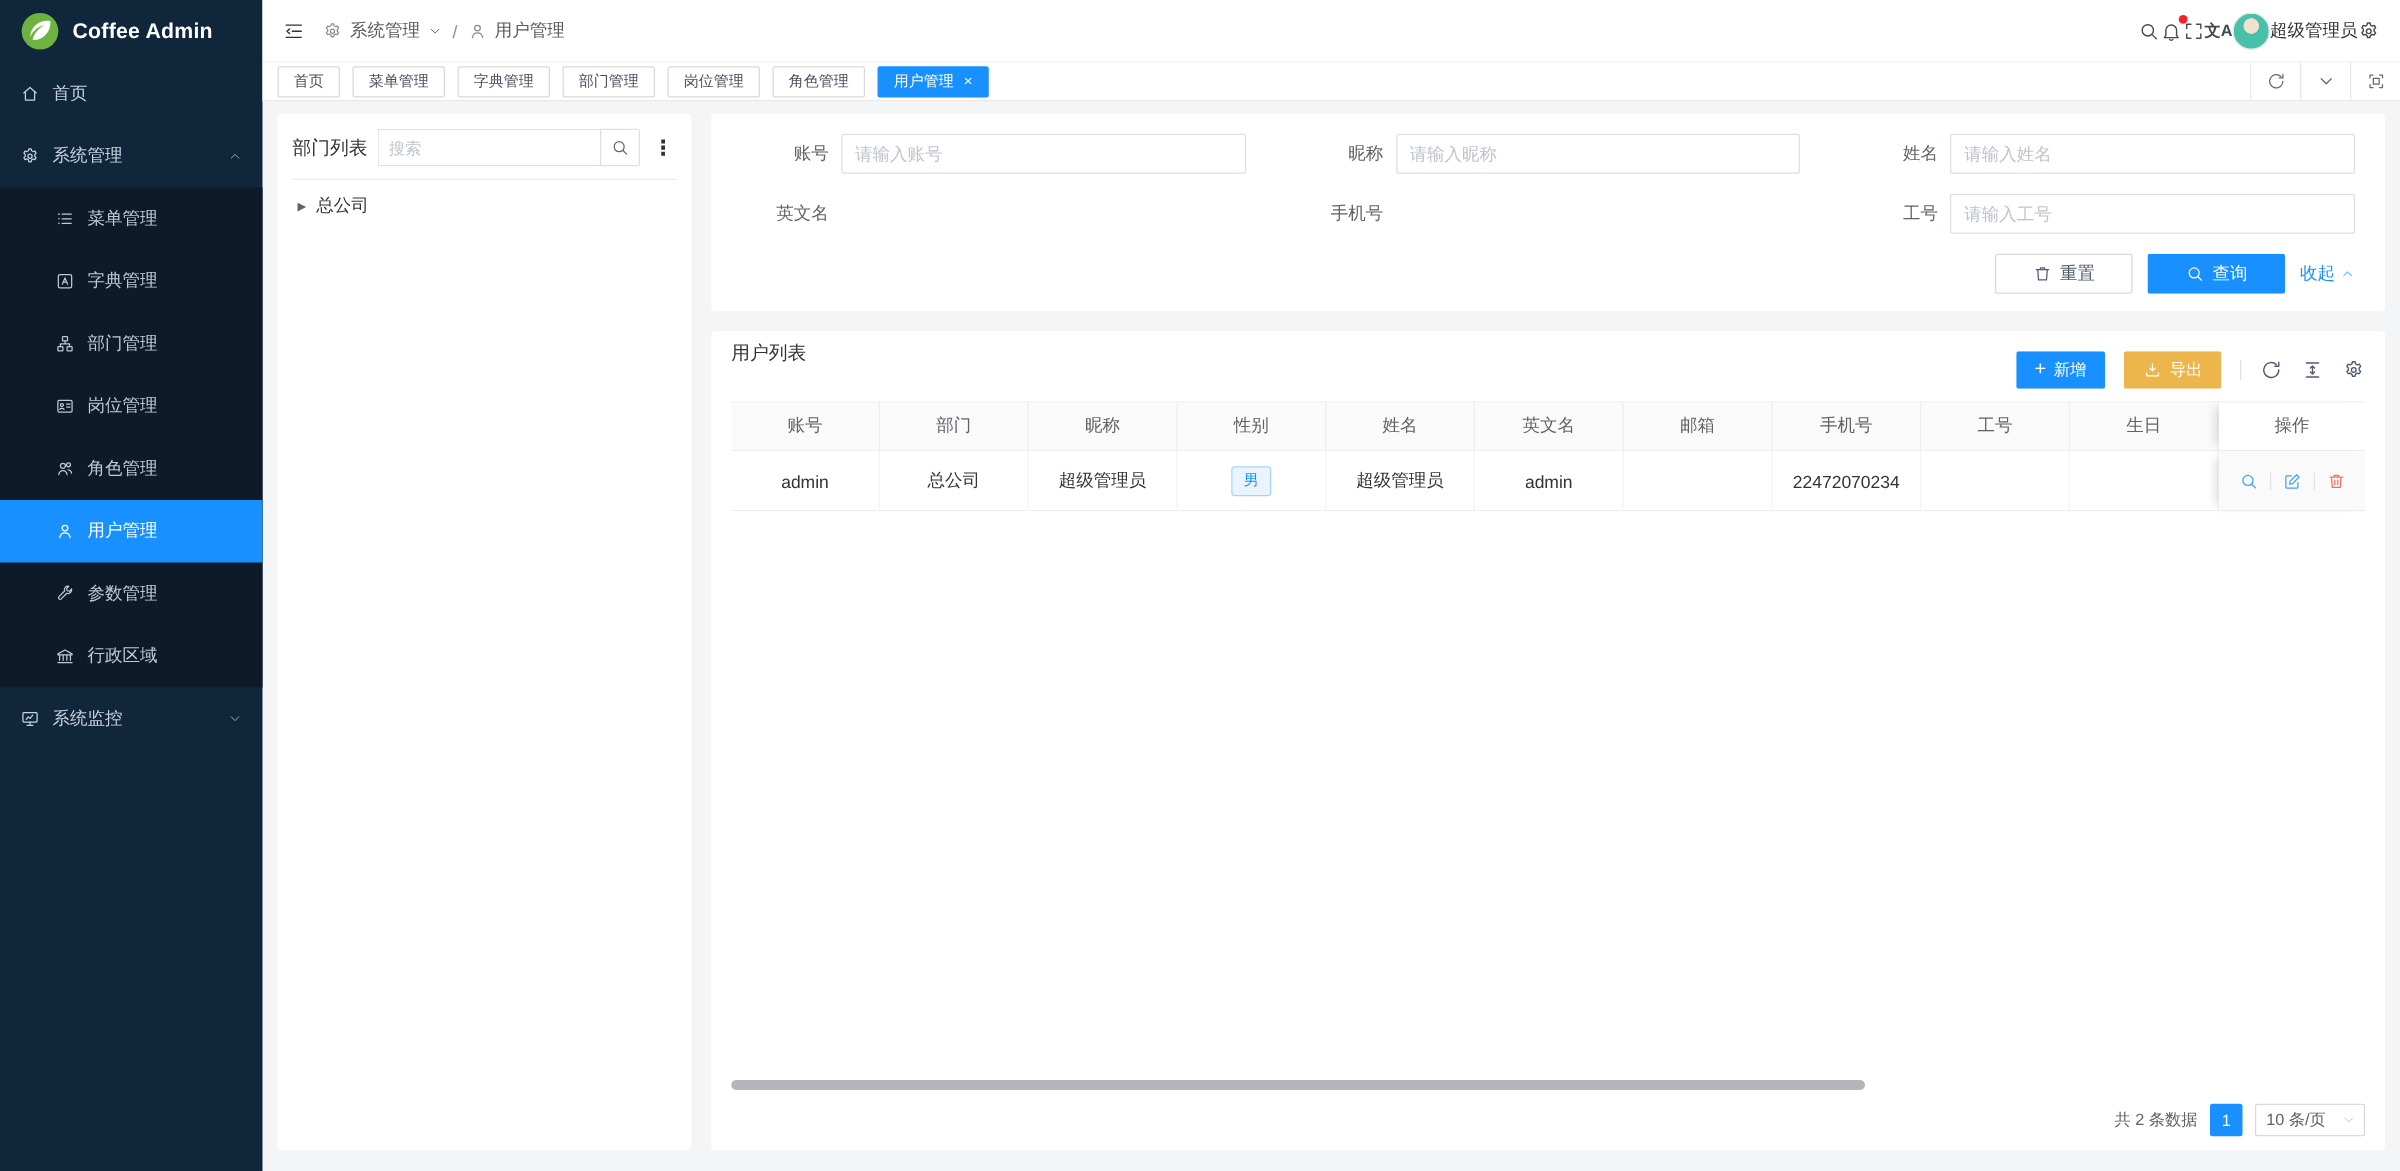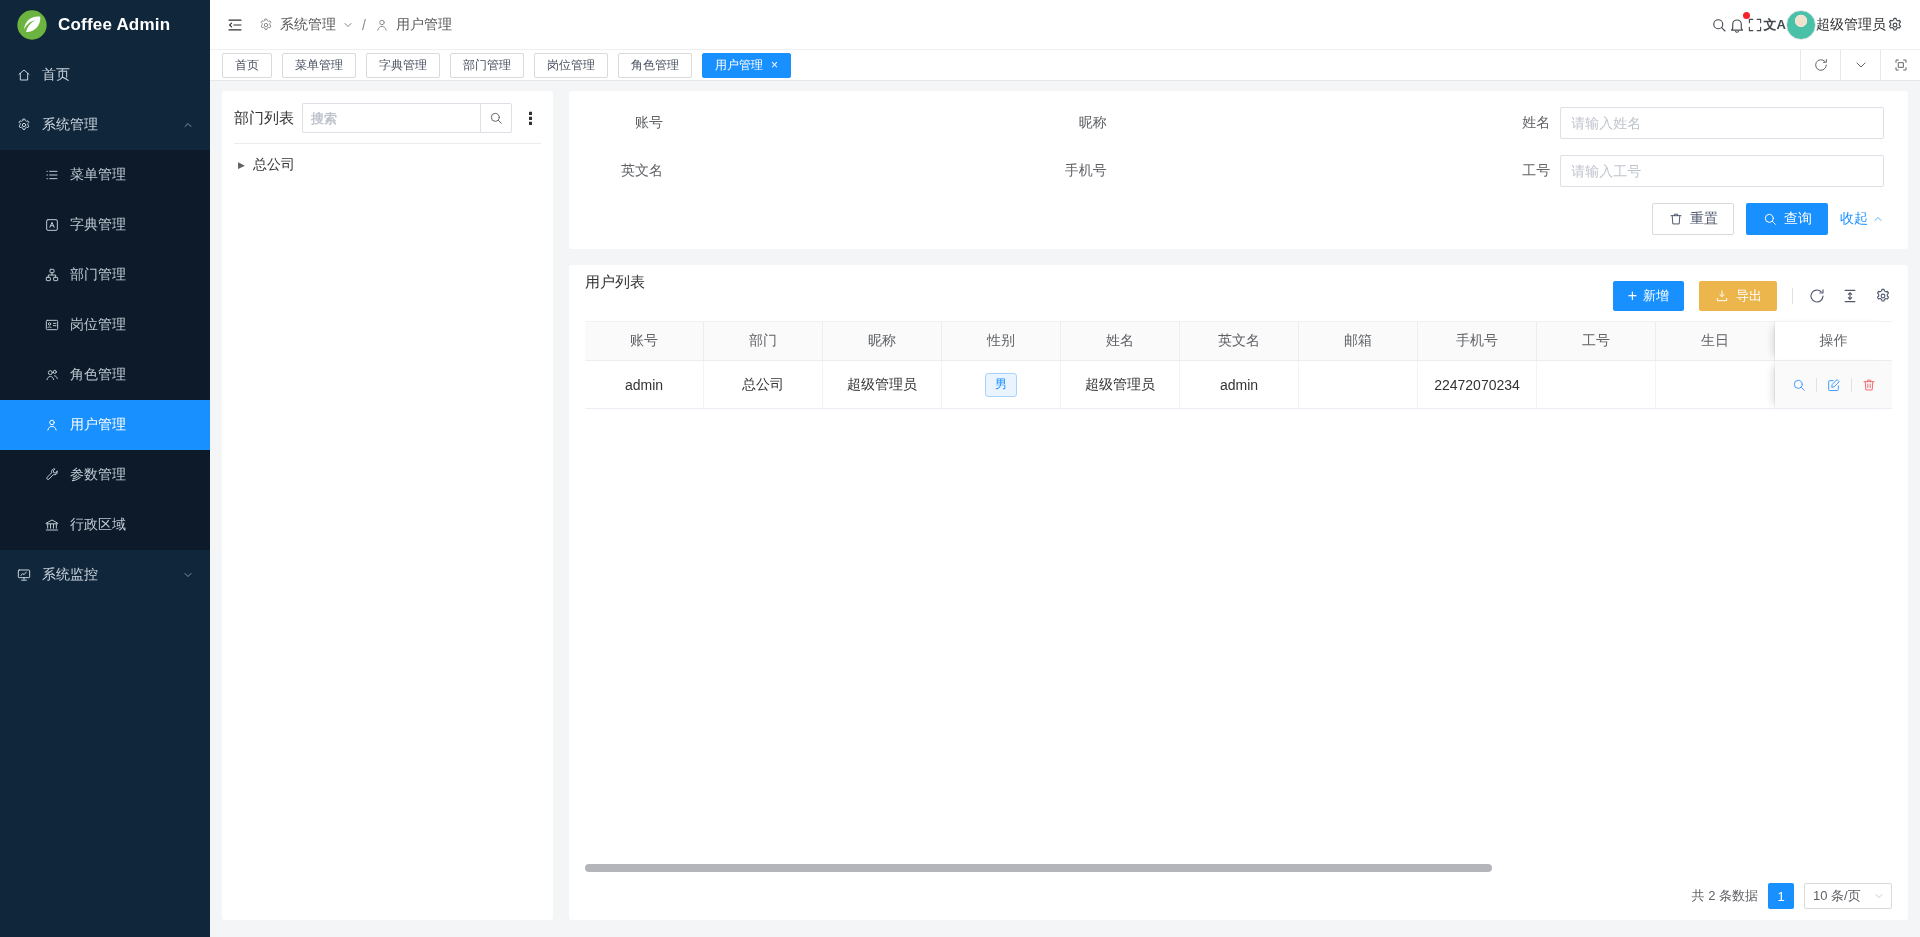--- a/index.html
+++ b/index.html
@@ -49,37 +49,37 @@
 
   
   .content { flex:1; display:flex; gap:16px; padding:10px 12px 17px; min-height:0; }
   .card { background:#fff; border-radius:3px; }
 
   
   .dept-card { width:331px; flex-shrink:0; padding:12px; display:flex; flex-direction:column; }
   .dept-head { display:flex; align-items:center; gap:8px; padding-bottom:10px; border-bottom:1px solid #ececec; }
   .dept-title { font-size:15px; color:#303133; white-space:nowrap; }
   .dept-search { display:flex; flex:1; min-width:0; }
-  .dept-search input { flex:1; min-width:0; height:30px; border:1px solid #dcdfe6; border-right:none; border-radius:2px 0 0 2px; padding:0 8px; font-size:13px; outline:none; color:#333;font-weight:bold; }
+  .dept-search input { flex:1; min-width:0; height:30px; border:1px solid #dcdfe6; border-right:none; border-radius:2px 0 0 2px; padding:0 8px; font-size:13px; outline:none; color:#333; }
   .dept-search input::placeholder { color:#bfc4cc; }
   .dept-search .sbtn { width:32px; height:30px; border:1px solid #dcdfe6; border-radius:0 2px 2px 0; display:flex; align-items:center; justify-content:center; background:#fff; color:#666; cursor:pointer; }
   .dots { font-size:17px; font-weight:bold; color:#303133; padding:0 2px; cursor:pointer; line-height:1; }
   .tree-item { display:flex; align-items:center; gap:8px; padding:12px 2px 0 4px; color:#333; cursor:pointer; }
   .caret { font-size:9px; color:#606266; line-height:1; }
 
   
   .right-col { flex:1; display:flex; flex-direction:column; min-width:0; }
   .search-card { padding:16px 24px 14px; }
   .fields { display:grid; grid-template-columns:1fr 1fr 1fr; column-gap:40px; row-gap:16px; }
   .field { display:flex; align-items:center; }
   .field label { width:70px; text-align:right; margin-right:10px; color:#606266; white-space:nowrap; flex-shrink:0; }
   .field input { flex:1; min-width:0; height:32px; border:1px solid #dcdfe6; border-radius:2px; padding:0 10px; font-size:14px; color:#333; outline:none; }
   .field input::placeholder { color:#bfc4cc; }
   .form-actions { display:flex; justify-content:flex-end; align-items:center; gap:12px; margin-top:16px; }
-  .btn { height:32px; display:inline-flex; align-items:center; gap:6px; padding:0 15px; border-radius:2px; font-size:14px; border:1px solid transparent; cursor:pointer; background:#fff; white-space:nowrap; }
+  .btn { height:32px; display:inline-flex; align-items:center; gap:6px; padding:0 29px; border-radius:2px; font-size:14px; border:1px solid transparent; cursor:pointer; background:#fff; white-space:nowrap; }
   .btn-plain { border-color:#d9d9d9; color:#515a6e; }
   .btn-primary { background:#1890ff; color:#fff; }
   .btn-warning { background:#ecb64c; color:#fff; }
   .btn .plus { font-size:16px; line-height:1; }
   .link-collapse { color:#1890ff; display:flex; align-items:center; gap:4px; cursor:pointer; }
 
   
   .list-card { flex:1; margin-top:16px; padding:8px 16px 10px; display:flex; flex-direction:column; min-height:0; }
   .list-toolbar { display:flex; height:46px; }
   .list-title { font-size:15px; color:#303133; }
@@ -350,23 +350,25 @@
           <span>总公司</span>
         </div>
       </section>
 
       <div class="right-col">
 
         <section class="card search-card">
           <div class="fields">
             <div class="field">
               <label>账号</label>
+              <input placeholder="请输入账号" style="">
             </div>
             <div class="field">
               <label>昵称</label>
+              <input placeholder="请输入昵称" style="">
             </div>
             <div class="field">
               <label>姓名</label>
               <input placeholder="请输入姓名" style="">
             </div>
             <div class="field">
               <label>英文名</label>
             </div>
             <div class="field">
               <label>手机号</label>

